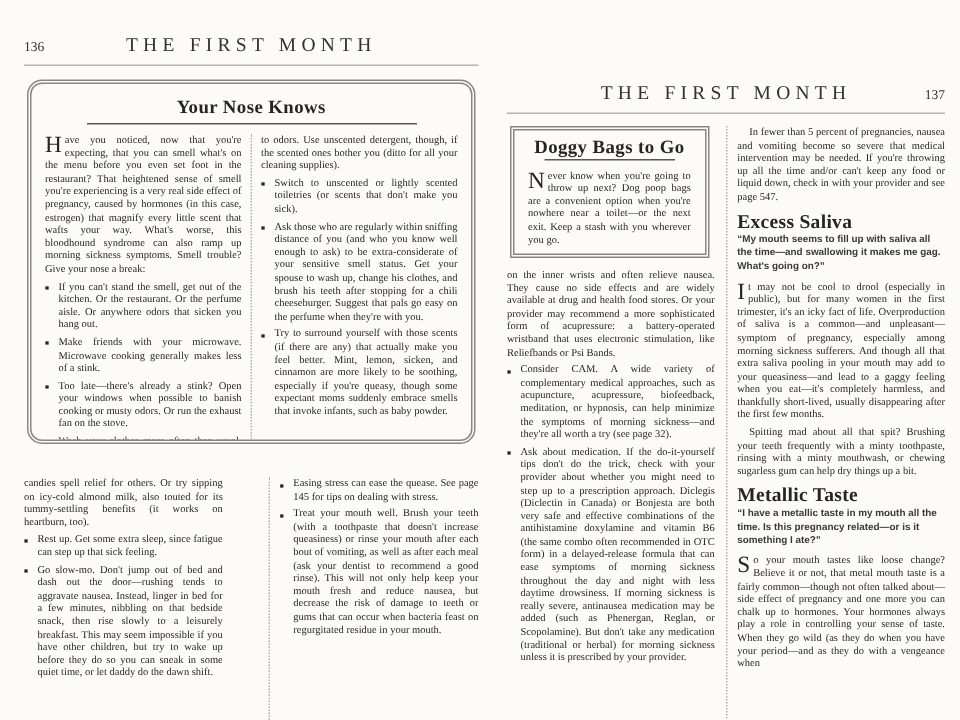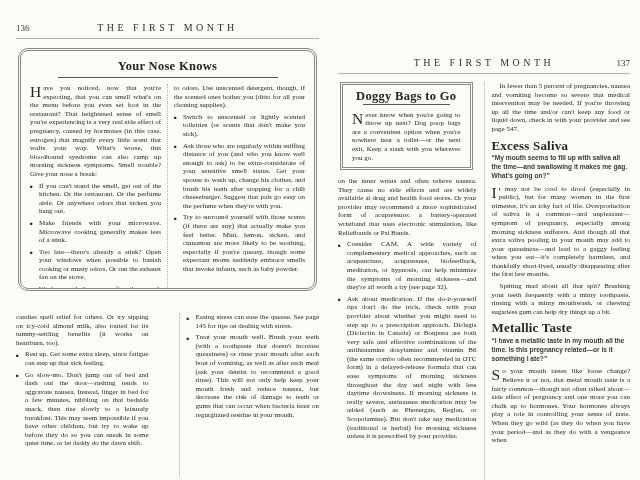--- a/index.html
+++ b/index.html
@@ -10,21 +10,21 @@
     -webkit-font-smoothing:antialiased;
   }
   .page{position:absolute;top:0;height:480px;box-sizing:border-box;}
   .page-left{left:0;width:322px;padding:22px 3px 0 16px;}
   .page-right{left:322px;width:318px;padding:22px 10px 0 16px;}
 
   
   .ph{display:flex;align-items:baseline;border-bottom:1px solid #b7b4ab;padding-bottom:5px;}
   .pnum{width:46px;font-size:9px;color:#33322c;}
   .pnum.right{text-align:right;margin-top:36px;}
-  .rhead{flex:1;text-align:center;font-size:10px;letter-spacing:3.5px;color:#33322c;}
+  .rhead{flex:1;text-align:center;font-size:13px;letter-spacing:3.5px;color:#33322c;}
 
   
   .bt{font-size:7px;line-height:8.6px;text-align:justify;}
   .para{margin:0 0 3px 0;}
   .para.indent{text-indent:8px;}
   .bullet{position:relative;padding-left:9px;margin:3px 0 0 0;}
   .bullet::before{content:"\25A0";position:absolute;left:0;top:1.5px;font-size:4.5px;color:#26251f;}
   .dropcap{float:left;font-size:15.5px;line-height:13px;padding:1px 2px 0 0;}
 
   

